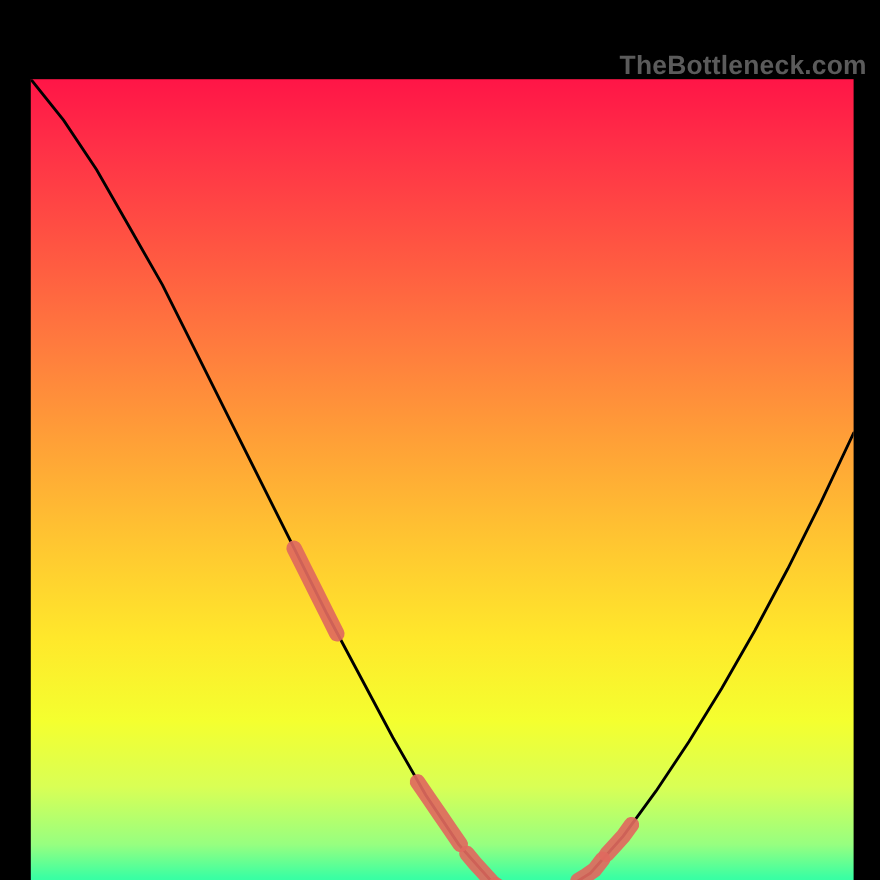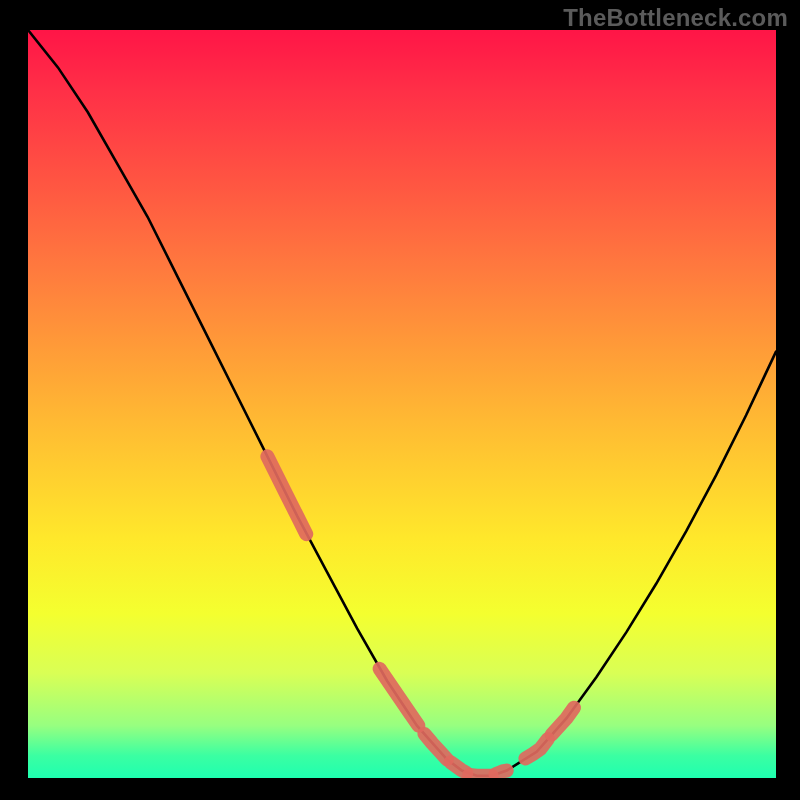--- a/index.html
+++ b/index.html
@@ -2,20 +2,21 @@
 <html><head>
 <meta charset="utf-8">
 <style>
   * { margin: 0; padding: 0; box-sizing: border-box; }
   html, body { width: 800px; height: 800px; background: #000; overflow: hidden; }
   .frame {
     position: relative;
     width: 800px;
     height: 696px;
     background: #000;
+    margin-top: 42px;
   }
   .watermark {
     position: absolute;
     top: 4px;
     right: 12px;
     font-family: Arial, Helvetica, sans-serif;
     font-size: 24px;
     font-weight: bold;
     color: #5b5b5b;
     letter-spacing: 0.2px;

